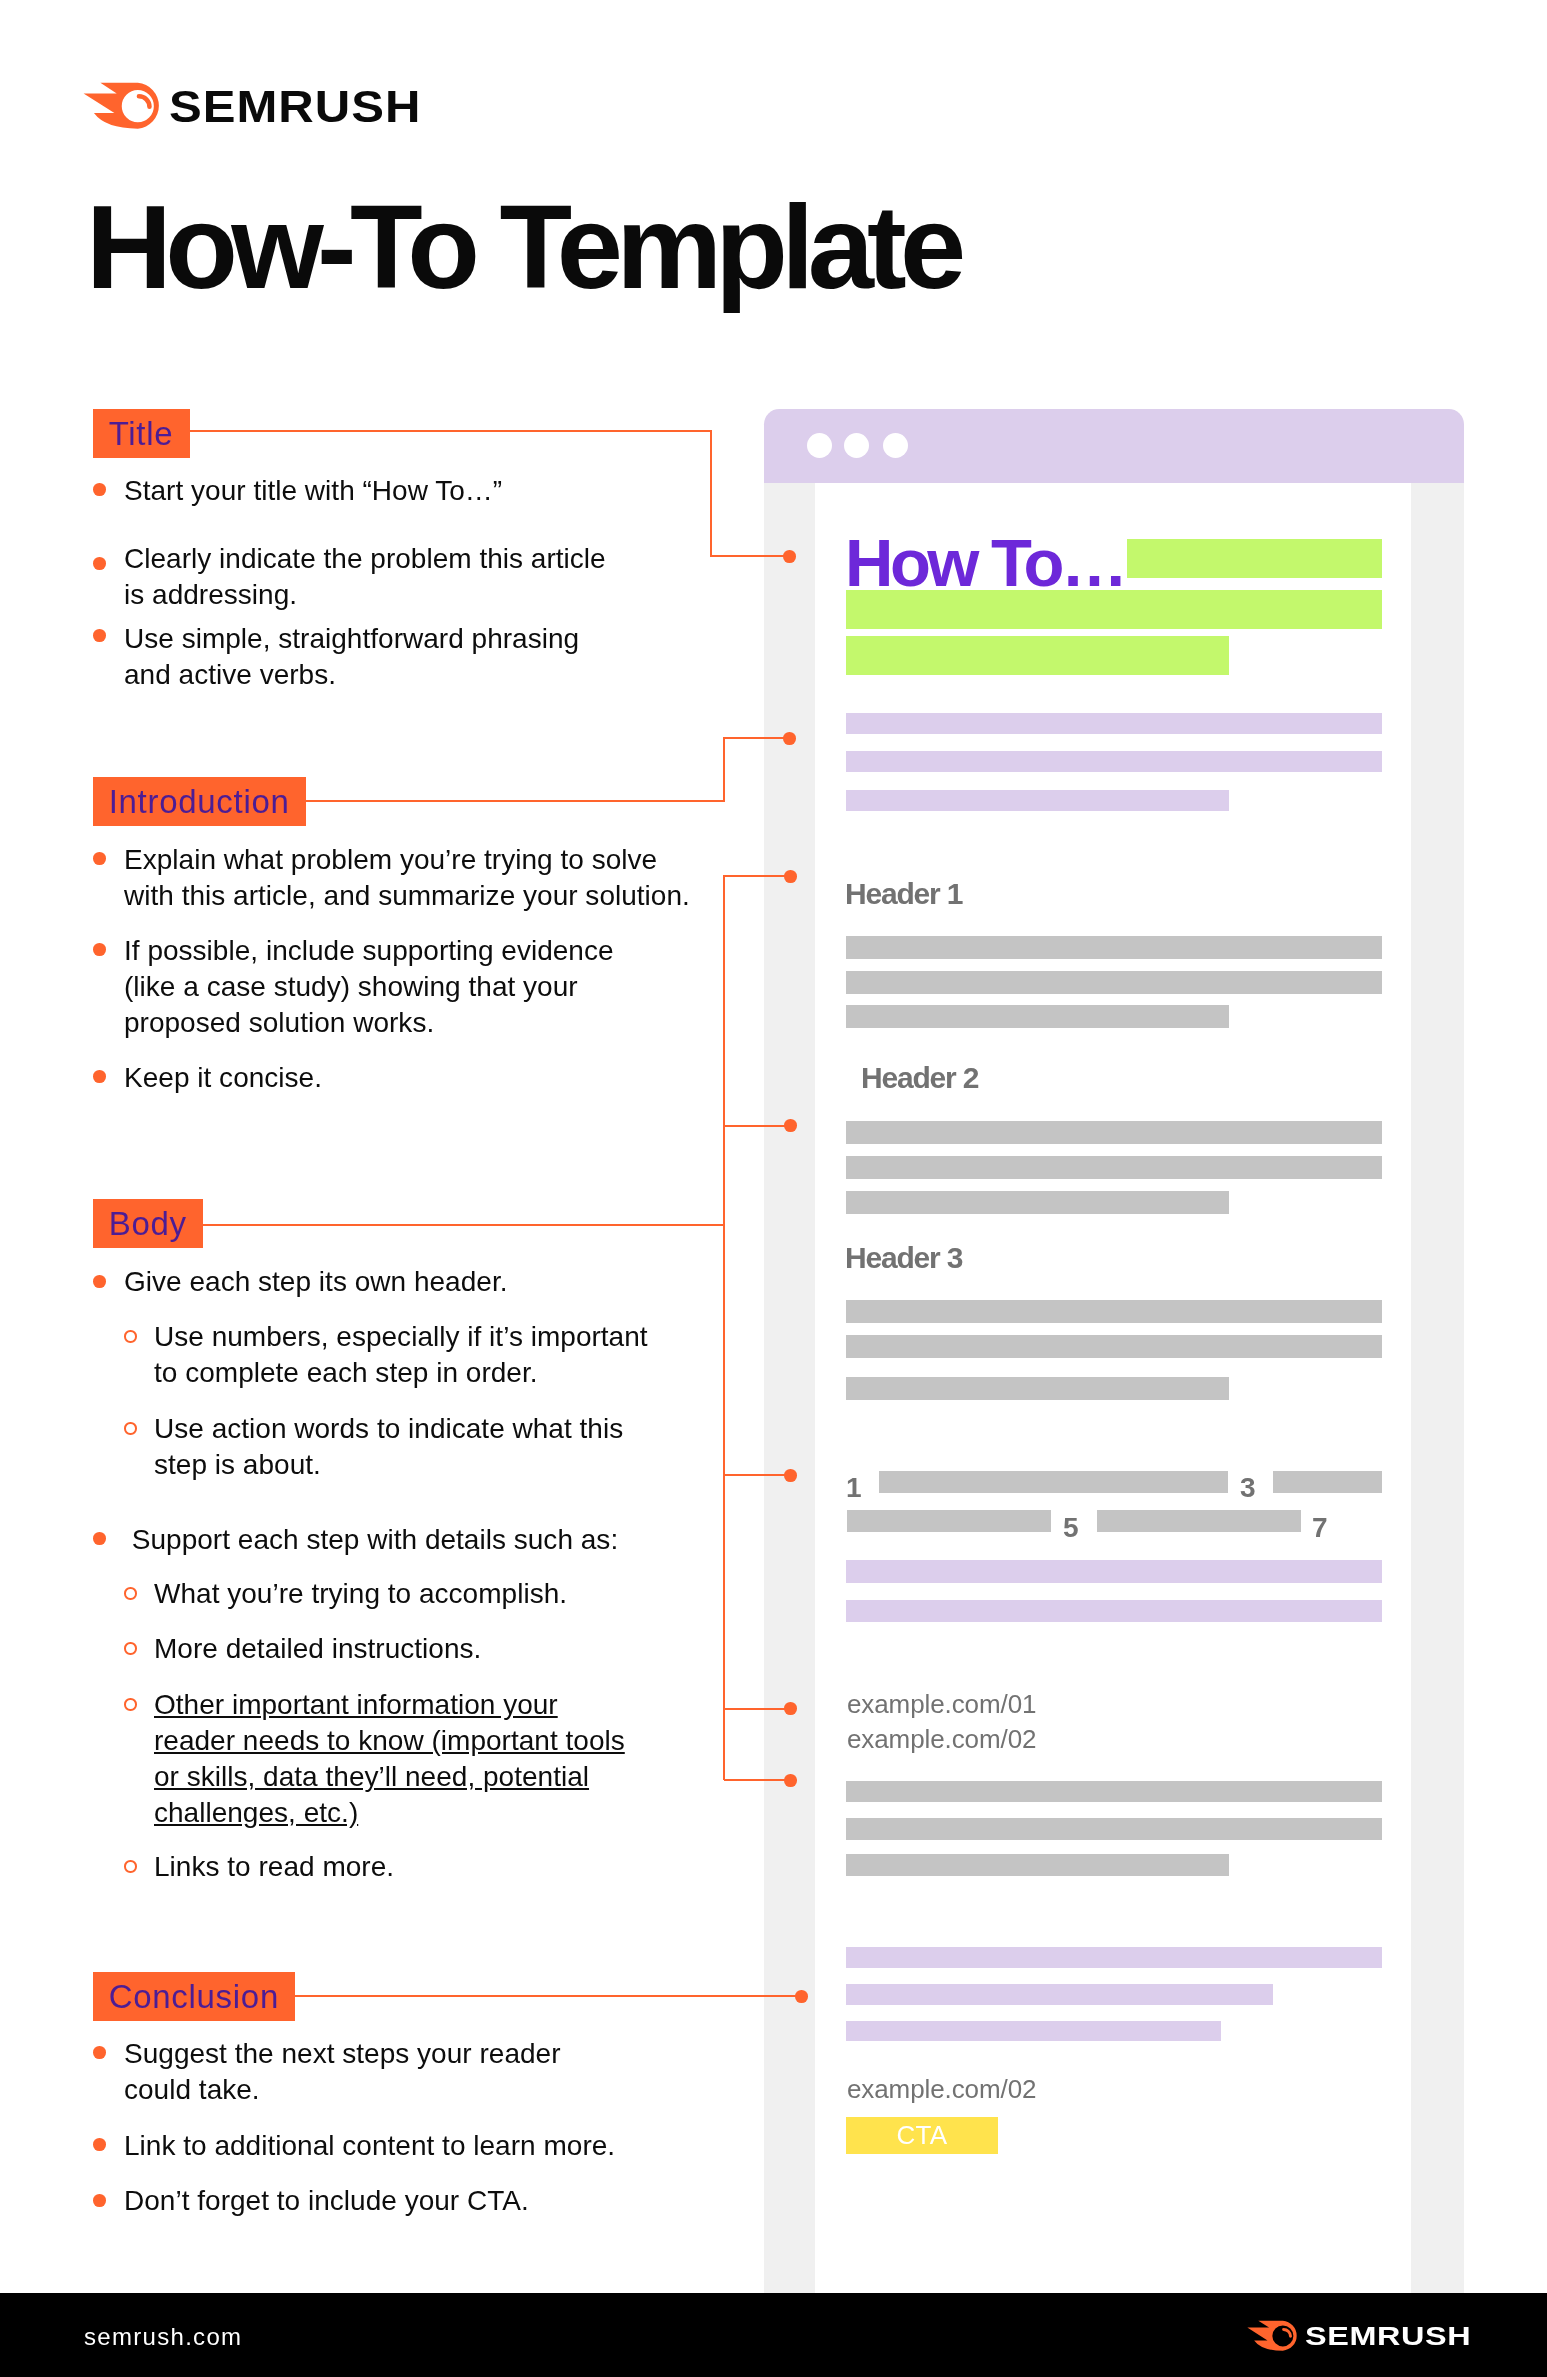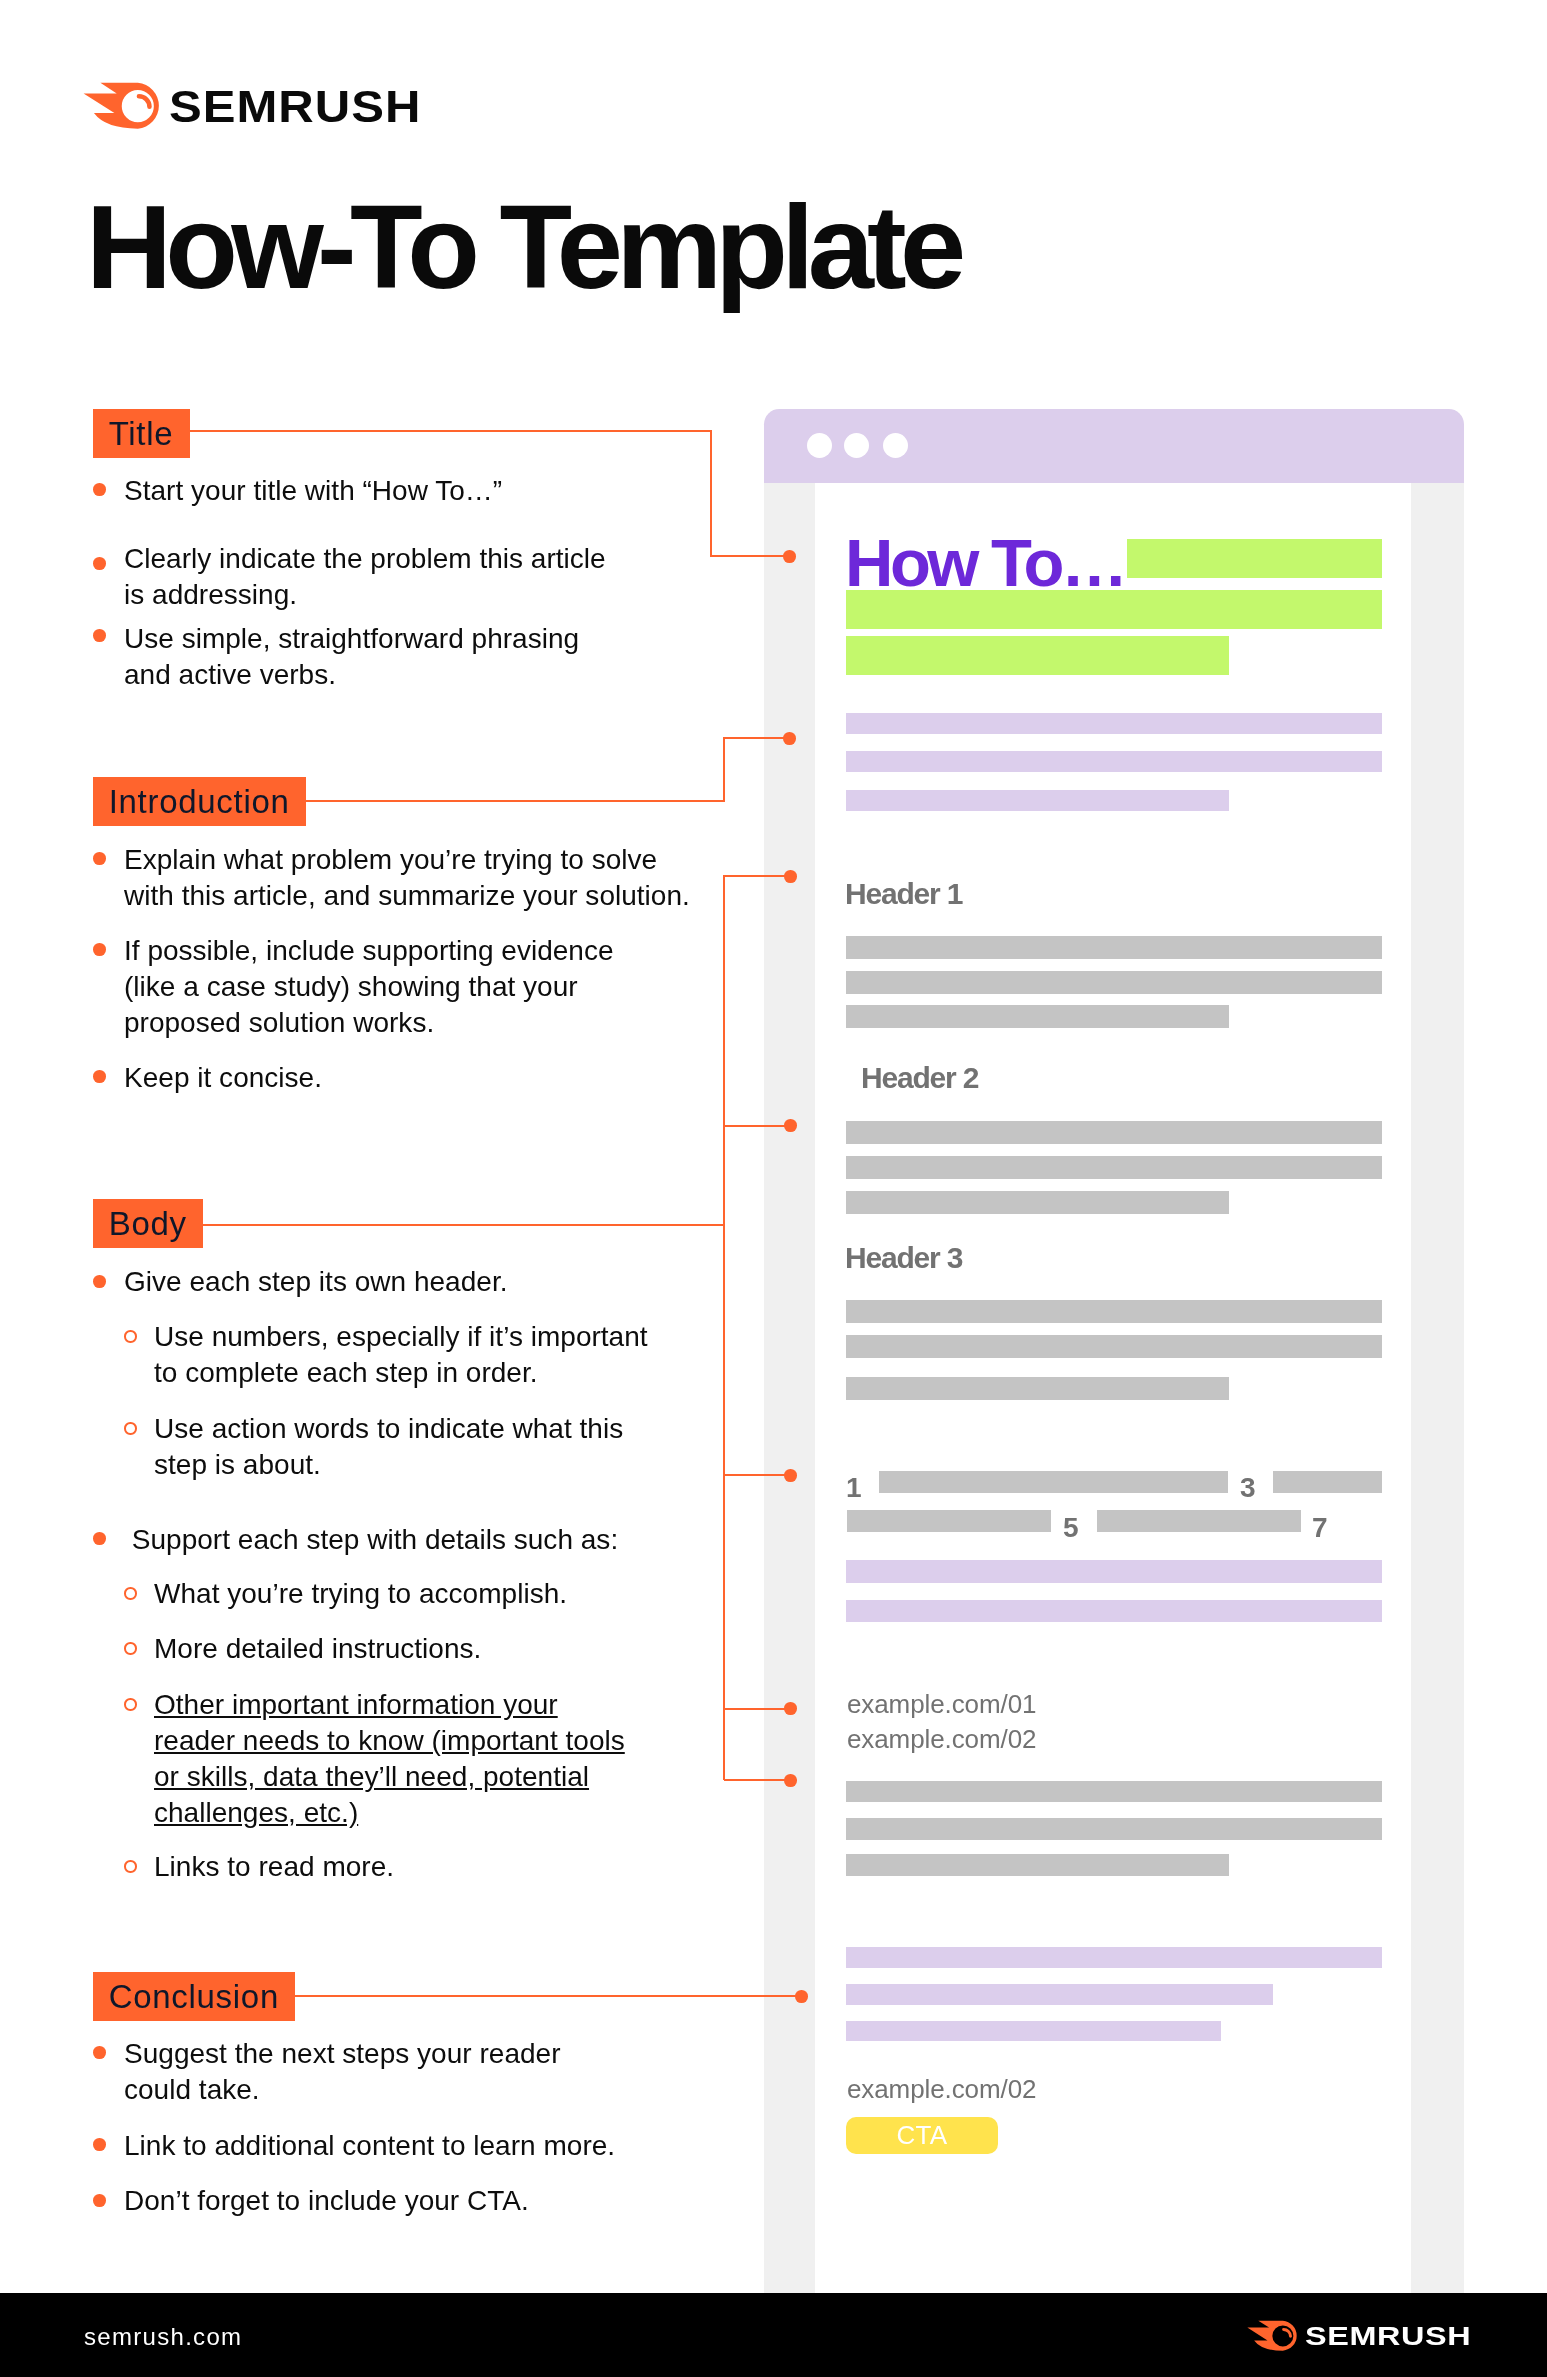--- a/index.html
+++ b/index.html
@@ -17,21 +17,21 @@
   #brand-logo{left:83px;top:82px;align-items:flex-start;}
   #brand-logo .logo-mark{width:78px;height:47px;}
   #brand-logo .logo-word{font-size:44px;color:#0A0A0A;margin-left:8px;margin-top:3.2px;letter-spacing:0.9px;
       transform:scaleX(1.115);transform-origin:left center;}
 
   
   #page-title{position:absolute;left:86px;top:187px;font-size:119px;font-weight:bold;
      letter-spacing:-6.7px;color:#0A0A0A;line-height:1.0;white-space:nowrap;}
 
   
-  .sec-label{position:absolute;background:#FF642D;color:#0f172a;font-size:33px;
+  .sec-label{position:absolute;background:#FF642D;color:#4c1d95;font-size:33px;
      line-height:49px;height:49px;padding:0 16.5px 0 15.7px;white-space:nowrap;letter-spacing:0.7px;}
   .txt{position:absolute;font-size:28px;line-height:36px;color:#0D0D0D;
        letter-spacing:0.02px;font-weight:400;}
   .bul{position:absolute;border-radius:50%;}
   .bul.b1{width:12.6px;height:12.6px;background:#FF642D;}
   .bul.b2{width:12.5px;height:12.5px;border:2px solid #FF642D;background:transparent;}
 
   
   .conn{position:absolute;background:#FF642D;z-index:5;}
   .conn-dot{position:absolute;width:12.6px;height:12.6px;border-radius:50%;background:#FF642D;z-index:6;}
@@ -186,21 +186,21 @@
 
   <div class="bar" style="left:846px;top:1781px;width:536px;height:21.4px;background:#C4C4C4;"></div>
   <div class="bar" style="left:846px;top:1818px;width:536px;height:22px;background:#C4C4C4;"></div>
   <div class="bar" style="left:846px;top:1854px;width:383px;height:22px;background:#C4C4C4;"></div>
 
   <div class="bar" style="left:846px;top:1947px;width:536px;height:20.7px;background:#DCCEEC;"></div>
   <div class="bar" style="left:846px;top:1984px;width:427px;height:20.5px;background:#DCCEEC;"></div>
   <div class="bar" style="left:846px;top:2021px;width:375px;height:20.4px;background:#DCCEEC;"></div>
 
   <div class="mk-link" style="left:847px;top:2076px;">example.com/02</div>
-  <div id="mk-cta" style="left:846px;top:2117px;width:152px;height:37px;border-radius:10px;">CTA</div>
+  <div id="mk-cta" style="left:846px;top:2117px;width:152px;height:37px;">CTA</div>
 
   <div id="footer">
     <div id="footer-url">semrush.com</div>
     <div class="logo" id="footer-logo">
       <svg class="logo-mark" viewBox="0 0 96 58">
           <path fill="#FF642D" d="M67.5 1.0 L21.3 1.0 L41.5 14.1 L0.6 14.1 L38.6 38.4 L13.4 38.4 Q27.5 57.6 67.5 57.6 A28.4 28.4 0 0 0 67.5 1.0 Z M67.5 49.6 A19.8 19.8 0 1 1 67.5 10.0 A19.8 19.8 0 1 1 67.5 49.6 Z"></path>
           <path fill="none" stroke="#FF642D" stroke-width="5.6" stroke-linecap="round" d="M68.9 17.6 A13.0 13.0 0 0 1 81.9 30.6"></path>
         </svg>
       <span class="logo-word">SEMRUSH</span>
     </div>

